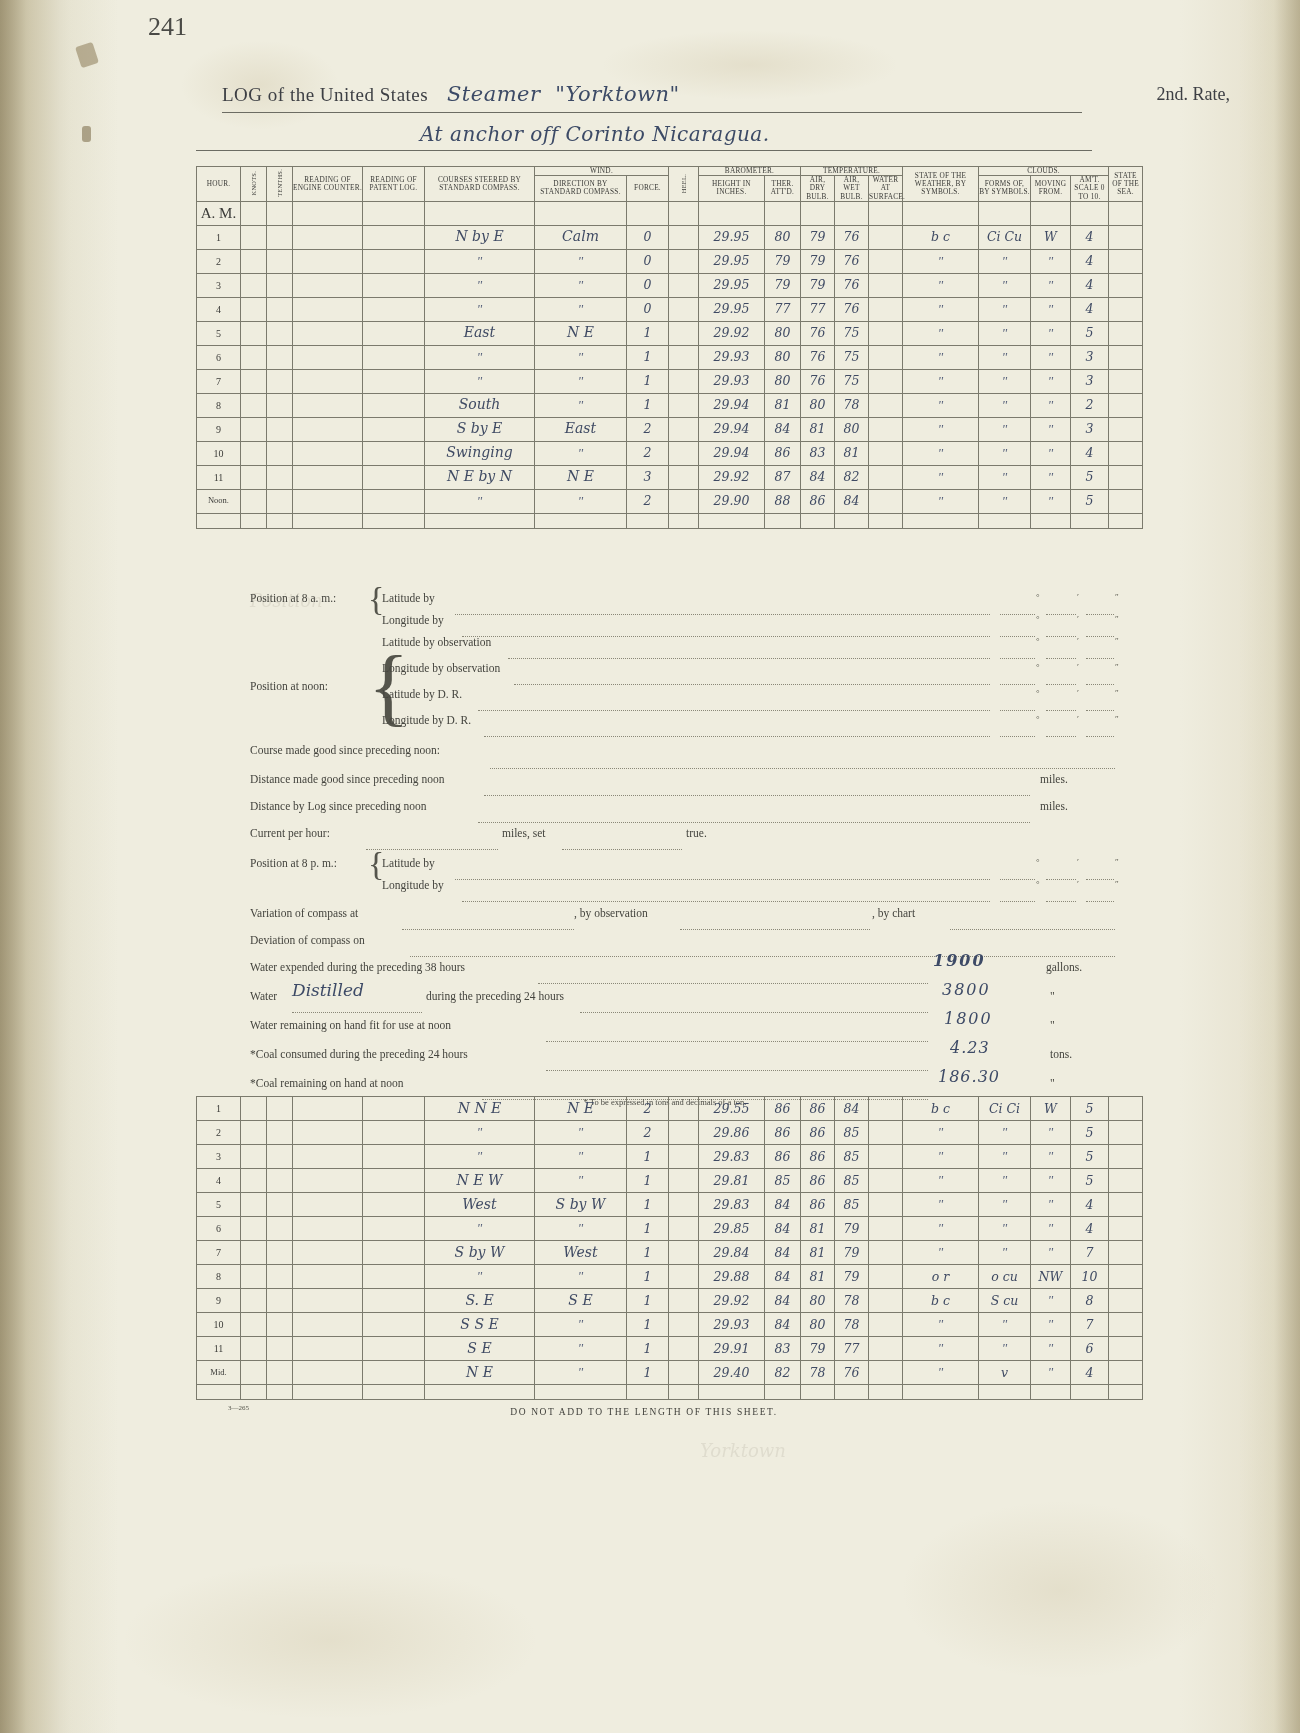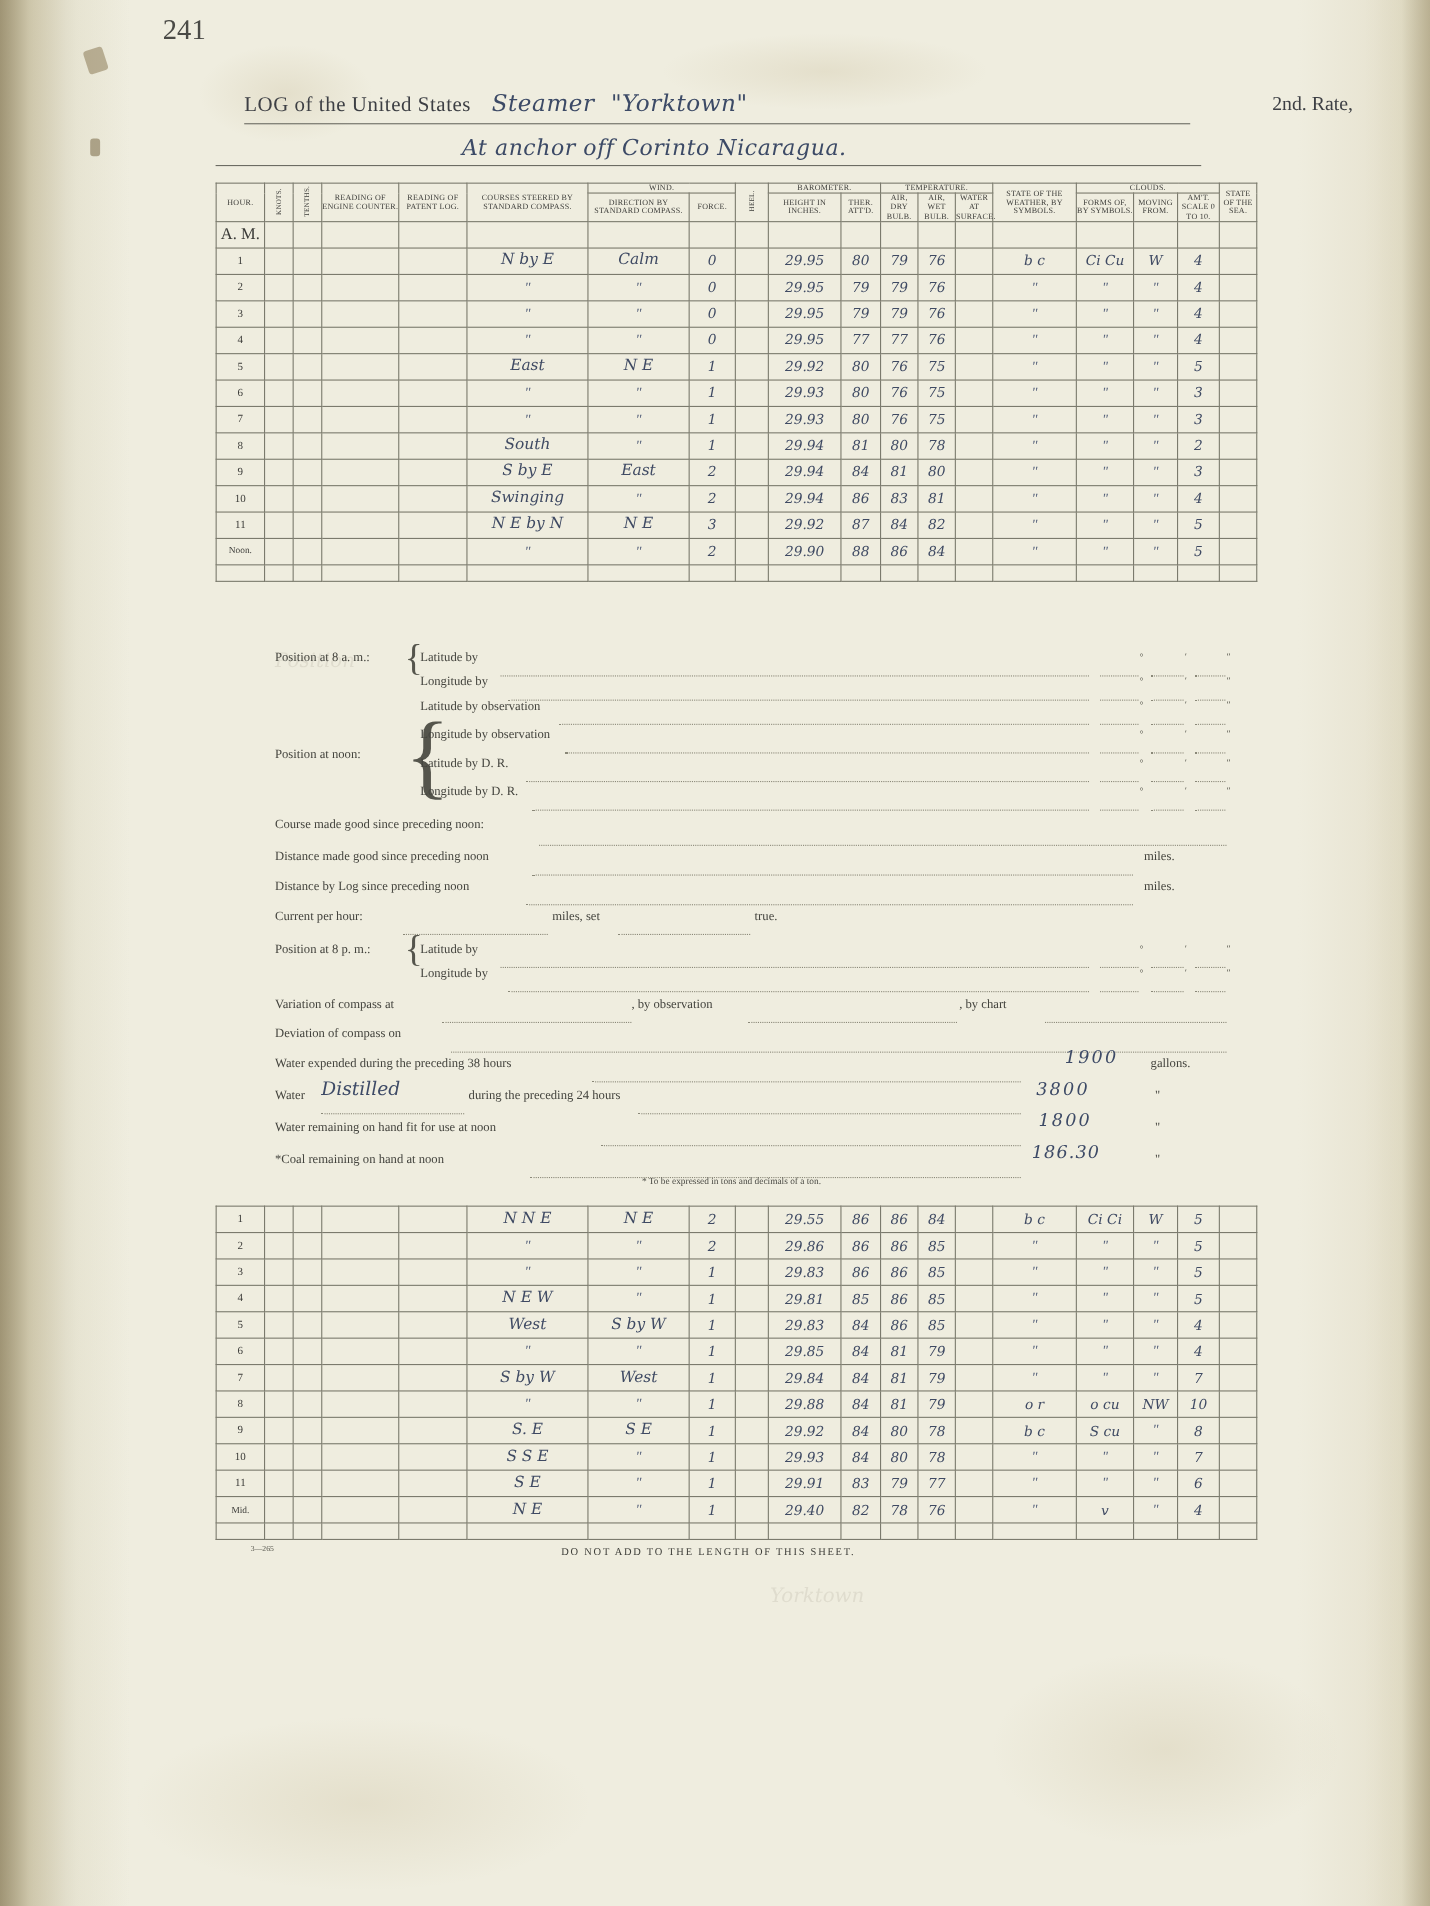--- a/index.html
+++ b/index.html
@@ -593,37 +593,43 @@
       <span class="dots" style="position:absolute;left:700px;top:16px;width:165px;"></span>
     </div>
     <div class="frow" style="height:27px;">
       <span style="position:absolute;left:0;top:6px;">Deviation of compass on</span>
       <span class="dots" style="position:absolute;left:160px;top:16px;width:705px;"></span>
     </div>
 
     <div class="frow" style="height:29px;">
       <span style="position:absolute;left:0;top:6px;">Water expended during the preceding 38 hours</span>
       <span class="dots" style="position:absolute;left:288px;top:16px;width:390px;"></span>
-      <span class="valhand" style="left:718px;top:-4px;letter-spacing:2px;">1900</span>
+      <span class="valhand" style="left:683px;top:-4px;letter-spacing:2px;font-weight:bold;">1900</span>
       <span style="position:absolute;left:796px;top:6px;">gallons.</span>
     </div>
     <div class="frow" style="height:29px;">
       <span style="position:absolute;left:0;top:6px;">Water</span>
       <span class="valhand" style="left:42px;top:-4px;font-size:17px;">Distilled</span>
       <span class="dots" style="position:absolute;left:42px;top:16px;width:130px;"></span>
       <span style="position:absolute;left:176px;top:6px;">during the preceding 24 hours</span>
       <span class="dots" style="position:absolute;left:330px;top:16px;width:348px;"></span>
       <span class="valhand" style="left:692px;top:-4px;letter-spacing:2px;">3800</span>
       <span style="position:absolute;left:800px;top:6px;">"</span>
     </div>
     <div class="frow" style="height:29px;">
       <span style="position:absolute;left:0;top:6px;">Water remaining on hand fit for use at noon</span>
       <span class="dots" style="position:absolute;left:296px;top:16px;width:382px;"></span>
       <span class="valhand" style="left:694px;top:-4px;letter-spacing:2px;">1800</span>
       <span style="position:absolute;left:800px;top:6px;">"</span>
+    </div>
+    <div class="frow" style="height:29px;">
+      <span style="position:absolute;left:0;top:6px;">*Coal consumed during the preceding 24 hours</span>
+      <span class="dots" style="position:absolute;left:296px;top:16px;width:382px;"></span>
+      <span class="valhand" style="left:700px;top:-4px;letter-spacing:1px;">4.23</span>
+      <span style="position:absolute;left:800px;top:6px;">tons.</span>
     </div>
     <div class="frow" style="height:26px;">
       <span style="position:absolute;left:0;top:6px;">*Coal remaining on hand at noon</span>
       <span class="dots" style="position:absolute;left:232px;top:16px;width:446px;"></span>
       <span class="valhand" style="left:688px;top:-4px;letter-spacing:1px;">186.30</span>
       <span style="position:absolute;left:800px;top:6px;">"</span>
     </div>
 
     <div style="position:relative;height:16px;">
       <div id="footnote">* To be expressed in tons and decimals of a ton.</div>

